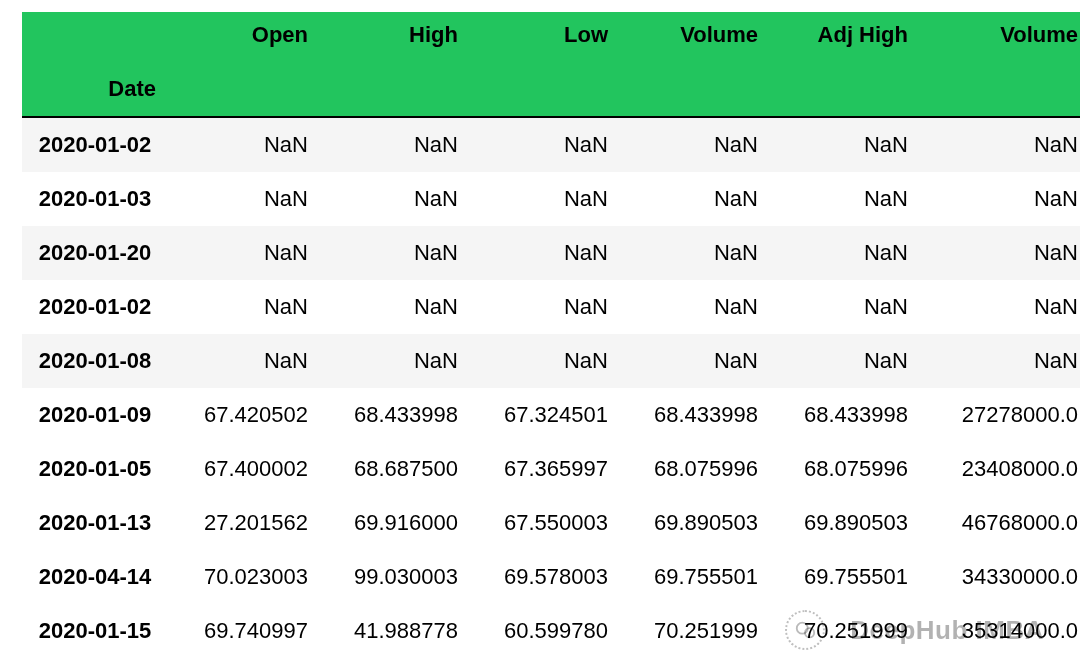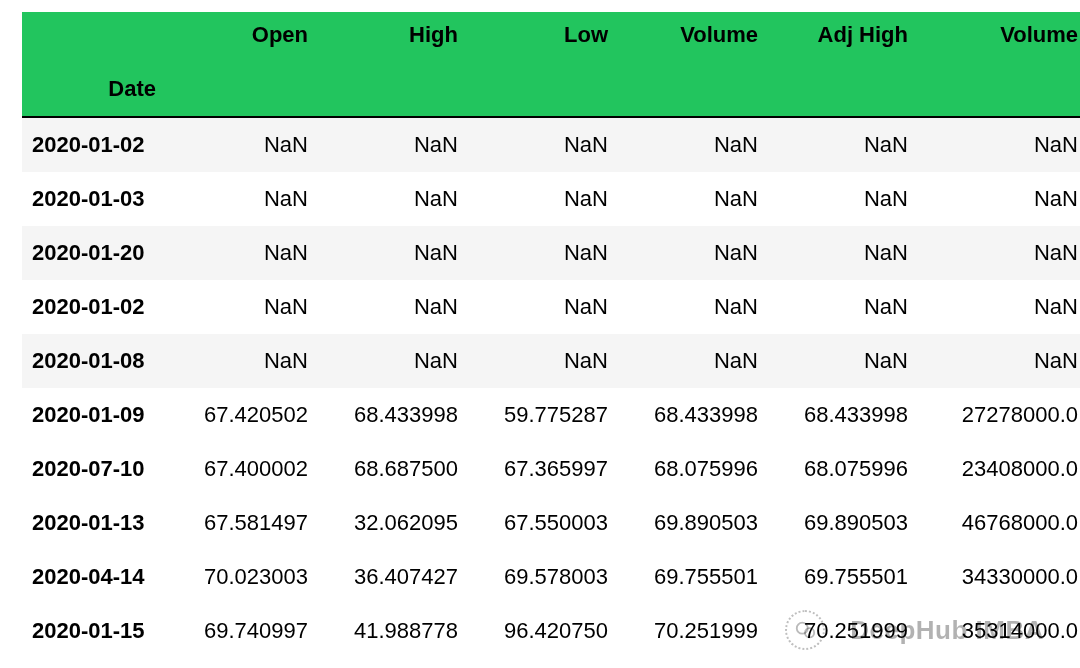--- a/index.html
+++ b/index.html
@@ -48,21 +48,21 @@
   }
   tbody td, tbody th {
     font-size: 22px;
     padding: 14px 14px 14px 10px;
     text-align: right;
     color: #000;
     white-space: nowrap;
   }
   tbody th {
     font-weight: 700;
-    text-align: left;
+    text-align: center;
   }
   tbody tr.alt { background: #f5f5f5; }
   tbody tr { background: #ffffff; }
 
   
   .watermark {
     position: absolute;
     right: 36px;
     bottom: 18px;
     display: flex;
@@ -159,57 +159,57 @@
           <td>NaN</td>
           <td>NaN</td>
           <td>NaN</td>
           <td>NaN</td>
           <td>NaN</td>
         </tr>
         <tr>
           <th>2020-01-09</th>
           <td>67.420502</td>
           <td>68.433998</td>
-          <td>59.775287</td>
+          <td>67.324501</td>
           <td>68.433998</td>
           <td>68.433998</td>
           <td>27278000.0</td>
         </tr>
         <tr>
-          <th>2020-07-10</th>
+          <th>2020-01-05</th>
           <td>67.400002</td>
           <td>68.687500</td>
           <td>67.365997</td>
           <td>68.075996</td>
           <td>68.075996</td>
           <td>23408000.0</td>
         </tr>
         <tr>
           <th>2020-01-13</th>
-          <td>67.581497</td>
-          <td>32.062095</td>
+          <td>27.201562</td>
+          <td>69.916000</td>
           <td>67.550003</td>
           <td>69.890503</td>
           <td>69.890503</td>
           <td>46768000.0</td>
         </tr>
         <tr>
           <th>2020-04-14</th>
           <td>70.023003</td>
-          <td>36.407427</td>
+          <td>99.030003</td>
           <td>69.578003</td>
           <td>69.755501</td>
           <td>69.755501</td>
           <td>34330000.0</td>
         </tr>
         <tr>
           <th>2020-01-15</th>
           <td>69.740997</td>
           <td>41.988778</td>
-          <td>96.420750</td>
+          <td>60.599780</td>
           <td>70.251999</td>
           <td>70.251999</td>
           <td>35314000.0</td>
         </tr>
       </tbody>
   </table>
 </div>
 
 <div class="watermark">
   <span class="wm-icon">

